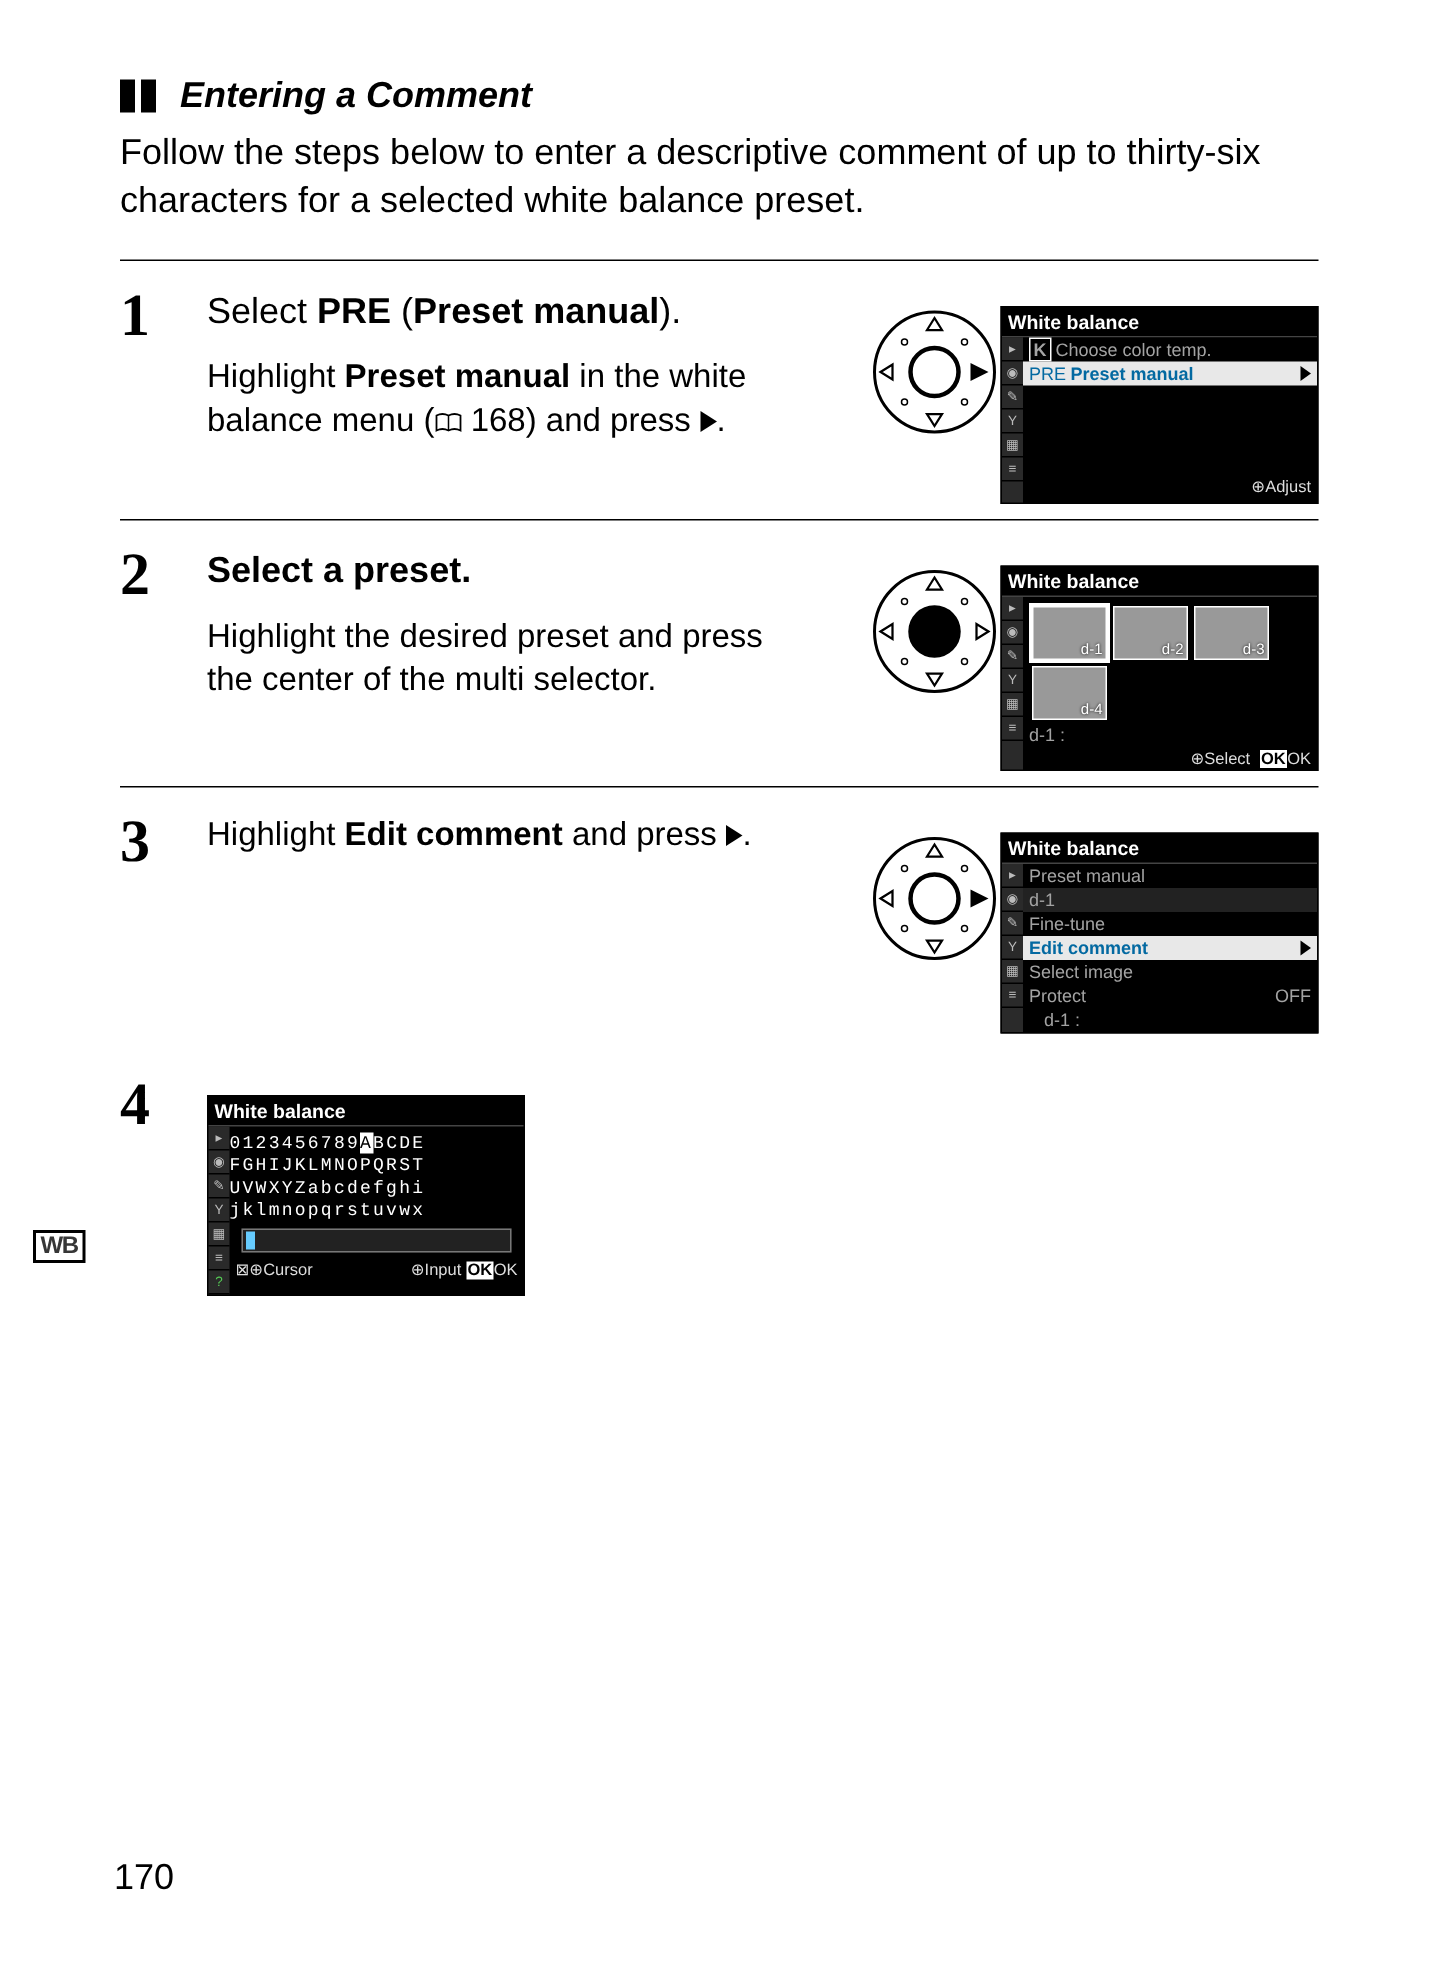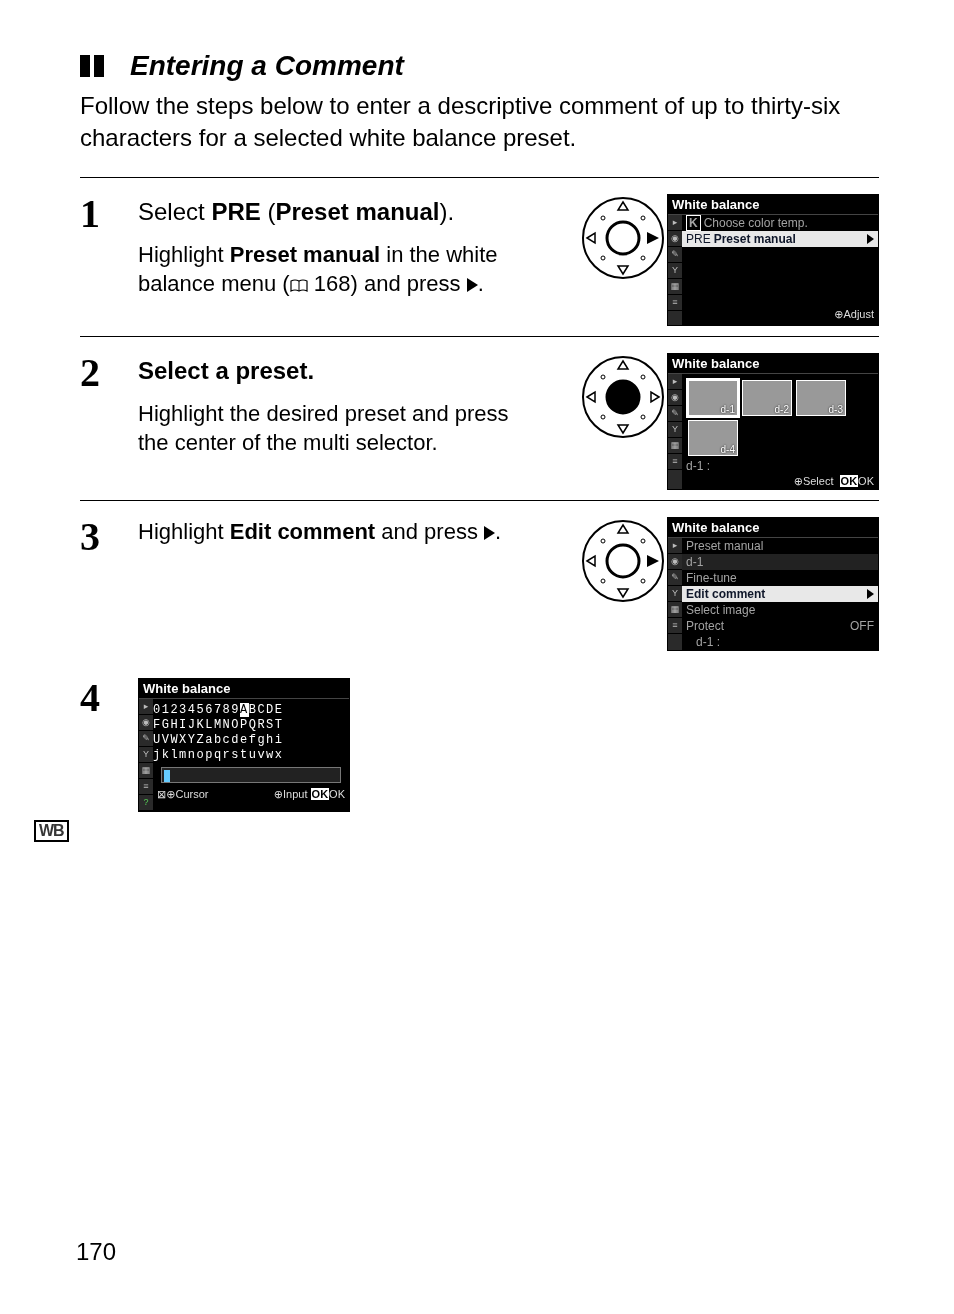--- a/index.html
+++ b/index.html
@@ -1,49 +1,49 @@
 <!DOCTYPE html>
 <html><head>
 <meta charset="utf-8">
 <style>
   html,body{margin:0;padding:0;background:#fff;color:#000;font-family:"Segoe UI",Arial,sans-serif}
   .page{width:954px;height:1314px;position:relative;box-sizing:border-box;padding:50px 75px 0 80px}
-  .heading{font-size:28px;font-weight:700;font-style:italic;margin:0 0 8px 0;display:flex;align-items:center;gap:26px}
+  .heading{font-size:24px;font-weight:700;font-style:italic;margin:0 0 8px 0;display:flex;align-items:center;gap:16px}
   .heading .bars{display:inline-flex;gap:4px}
   .heading .bars span{display:inline-block;width:10px;height:22px;background:#000}
   .intro{font-size:24px;line-height:1.35;margin:0 0 22px 0}
   .sep{border:none;border-top:1px solid #000;margin:0}
   .step{display:flex;gap:18px;padding:16px 0 10px 0;position:relative}
   .num{font-size:40px;font-weight:800;line-height:1;width:40px;flex:none;font-family:Georgia,"Times New Roman",serif}
   .body{flex:1}
   .title{font-size:24px;font-weight:400;margin:4px 0 14px 0}
   .title b{font-weight:700}
   .text{font-size:22px;line-height:1.35;max-width:380px}
-  .illos{display:flex;align-items:flex-start;margin-top:0;flex:none}
+  .illos{display:flex;align-items:flex-start;margin-top:14px;flex:none}
   .pad{width:88px;height:88px}
   .pad svg{display:block}
   .screen{width:210px;background:#000;color:#fff;font-family:"Arial Narrow",Arial,sans-serif;border:1px solid #000}
   .titlebar{background:#000;color:#fff;font-weight:700;font-size:13px;padding:2px 4px;display:flex;align-items:center;border-bottom:1px solid #444}
   .sidebar{width:14px;background:#2a2a2a;display:flex;flex-direction:column;font-size:9px;color:#bbb}
   .sidebar span{height:15px;display:flex;align-items:center;justify-content:center;border-bottom:1px solid #000}
   .screen-body{display:flex;min-height:110px}
   .panel{flex:1;position:relative}
   .row{font-size:12px;padding:1px 4px;color:#a3a3a3;display:flex;justify-content:space-between;align-items:center}
   .row.plain{background:#000}
-  .row.hl{background:#e8e8e8;color:#0f172a;font-weight:700}
+  .row.hl{background:#e8e8e8;color:#0369a1;font-weight:700}
   .footer{font-size:11px;color:#ddd;text-align:right;padding:1px 4px}
   .thumbs{display:flex;flex-wrap:wrap;gap:4px;padding:6px 6px 2px 6px}
   .thumb{width:48px;height:34px;background:#999;border:1px solid #fff;position:relative;font-size:10px;color:#fff}
   .thumb.sel{outline:2px solid #fff}
   .thumb span{position:absolute;right:2px;bottom:0;font-size:10px;color:#fff;text-shadow:0 0 2px #000}
   .charrow{font-family:"Courier New",monospace;font-size:12px;letter-spacing:1.5px;color:#fff;line-height:1.25;white-space:pre}
   .charrow .hl{background:#fff;color:#000}
   .inputline{margin:4px 8px;height:14px;background:#222;border:1px solid #777}
   .inputline span{display:inline-block;width:6px;height:12px;background:#6cf;margin:1px 0 0 2px}
-  .wb-badge{position:absolute;left:34px;top:820px;border:2px solid #000;font-family:Arial,sans-serif;font-weight:700;font-size:16px;padding:0 3px;letter-spacing:-1px;color:#363636}
+  .wb-badge{position:absolute;left:22px;top:820px;border:2px solid #000;font-family:Arial,sans-serif;font-weight:700;font-size:16px;padding:0 3px;letter-spacing:-1px;color:#363636}
   .page-num{position:absolute;left:76px;bottom:48px;font-size:24px}
   .tri-r{display:inline-block;width:0;height:0;border-left:11px solid #000;border-top:7px solid transparent;border-bottom:7px solid transparent;vertical-align:-1px}
   .book{display:inline-block;width:18px;height:14px;vertical-align:-2px}
   .book svg{display:block}
   .tri-s{display:inline-block;width:0;height:0;border-left:7px solid #000;border-top:5px solid transparent;border-bottom:5px solid transparent;margin-left:4px}
 </style>
 </head>
 <body>
 
 <div class="page">

